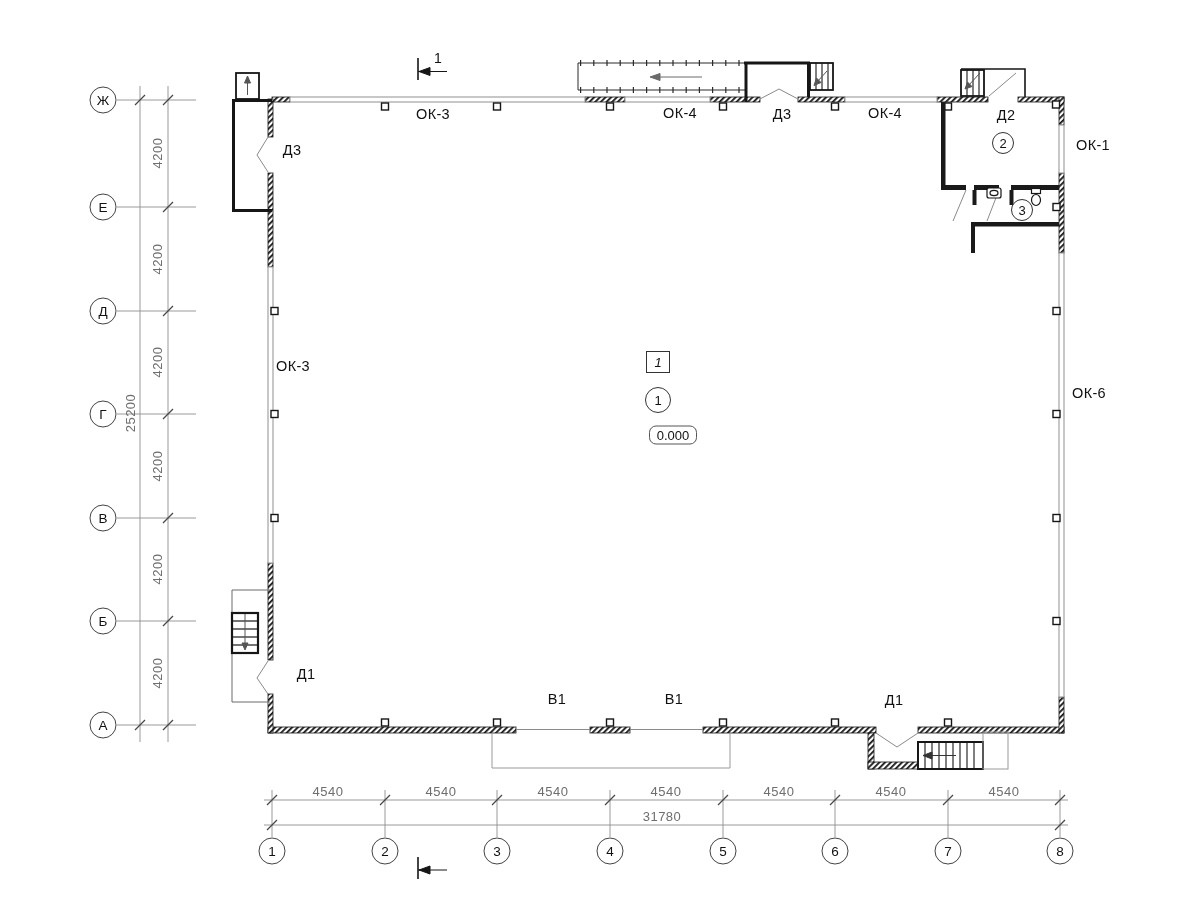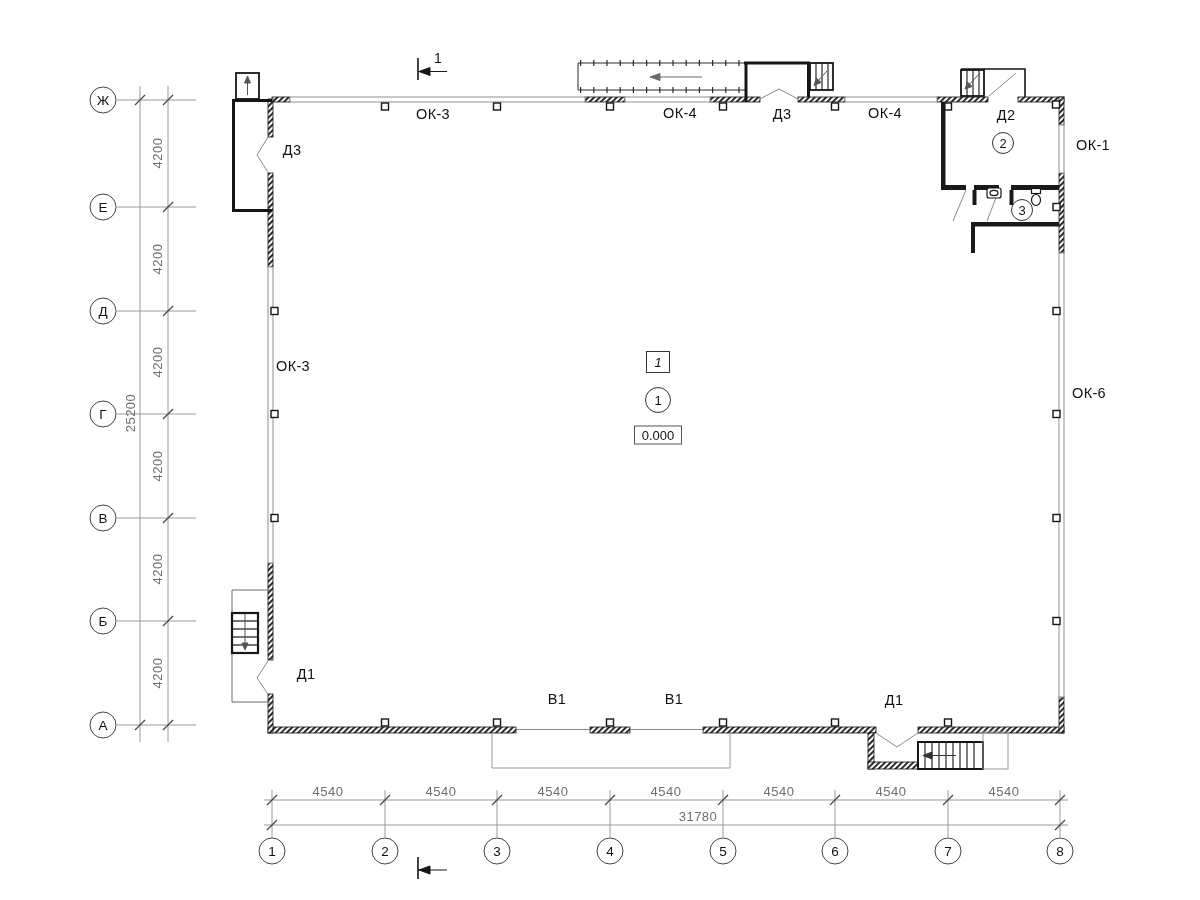--- a/index.html
+++ b/index.html
@@ -311,21 +311,21 @@
   <div class="lbl" style="left:1089px;top:393px;">ОК-6</div>
   <div class="lbl" style="left:293px;top:366px;">ОК-3</div>
   <div class="lbl" style="left:292px;top:150px;">Д3</div>
   <div class="lbl" style="left:306px;top:674px;">Д1</div>
   <div class="lbl" style="left:557px;top:699px;">В1</div>
   <div class="lbl" style="left:674px;top:699px;">В1</div>
   <div class="lbl" style="left:894px;top:700px;">Д1</div>
 
   <div class="type-square" style="left:658px;top:362px;">1</div>
   <div class="room-circle" style="left:658px;top:400px;width:26px;height:26px;">1</div>
-  <div class="elev-box" style="left:658px;top:435px;">0.000</div>
+  <div class="elev-box" style="left:673px;top:435px;border-radius:7px;">0.000</div>
   <div class="room-circle" style="left:1003px;top:143px;width:22px;height:22px;">2</div>
   <div class="room-circle" style="left:1022px;top:210px;width:22px;height:22px;">3</div>
 
   <div class="axis-bubble" style="left:103px;top:100px;">Ж</div>
   <div class="axis-bubble" style="left:103px;top:207px;">Е</div>
   <div class="axis-bubble" style="left:103px;top:311px;">Д</div>
   <div class="axis-bubble" style="left:103px;top:414px;">Г</div>
   <div class="axis-bubble" style="left:103px;top:518px;">В</div>
   <div class="axis-bubble" style="left:103px;top:621px;">Б</div>
   <div class="axis-bubble" style="left:103px;top:725px;">А</div>
@@ -347,15 +347,15 @@
   <div class="dimtxt vert" style="left:157px;top:673px;">4200</div>
   <div class="dimtxt vert" style="left:130px;top:413px;">25200</div>
 
   <div class="dimtxt" style="left:328px;top:791px;">4540</div>
   <div class="dimtxt" style="left:441px;top:791px;">4540</div>
   <div class="dimtxt" style="left:553px;top:791px;">4540</div>
   <div class="dimtxt" style="left:666px;top:791px;">4540</div>
   <div class="dimtxt" style="left:779px;top:791px;">4540</div>
   <div class="dimtxt" style="left:891px;top:791px;">4540</div>
   <div class="dimtxt" style="left:1004px;top:791px;">4540</div>
-  <div class="dimtxt" style="left:698px;top:816px;text-align:center;">31780</div>
+  <div class="dimtxt" style="left:662px;top:816px;text-align:center;">31780</div>
 
 </div>
 
 </body></html>

